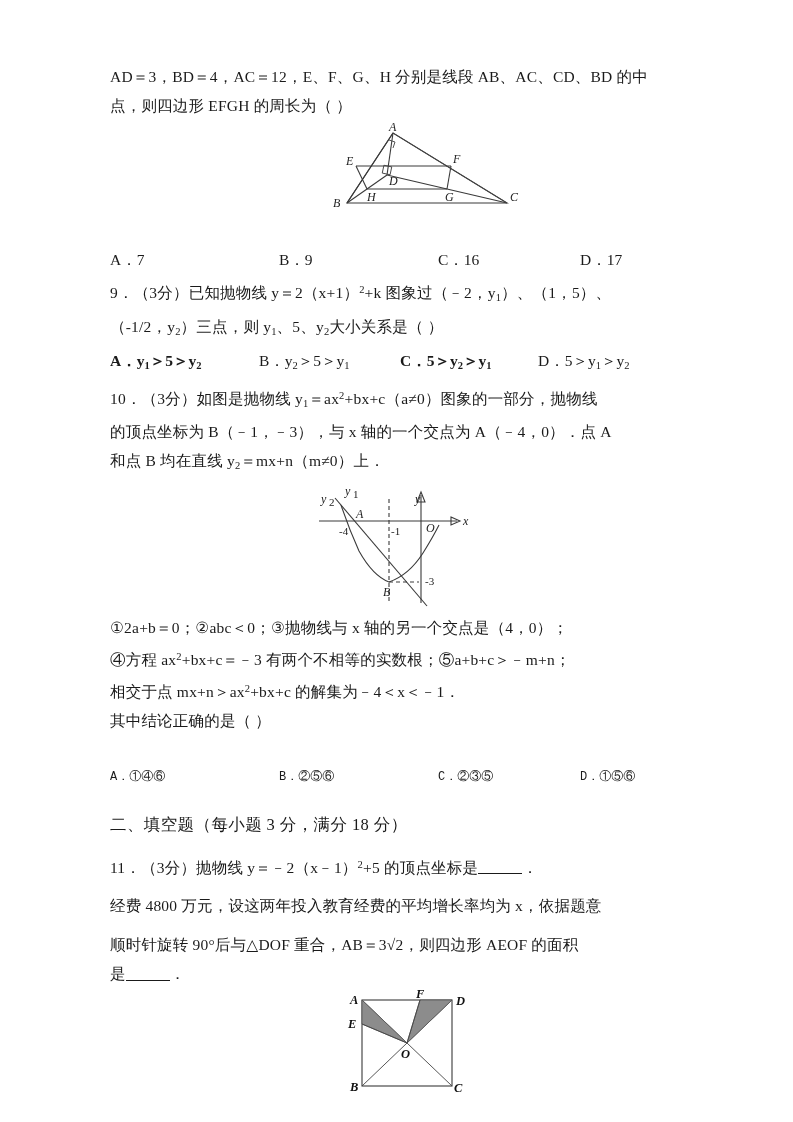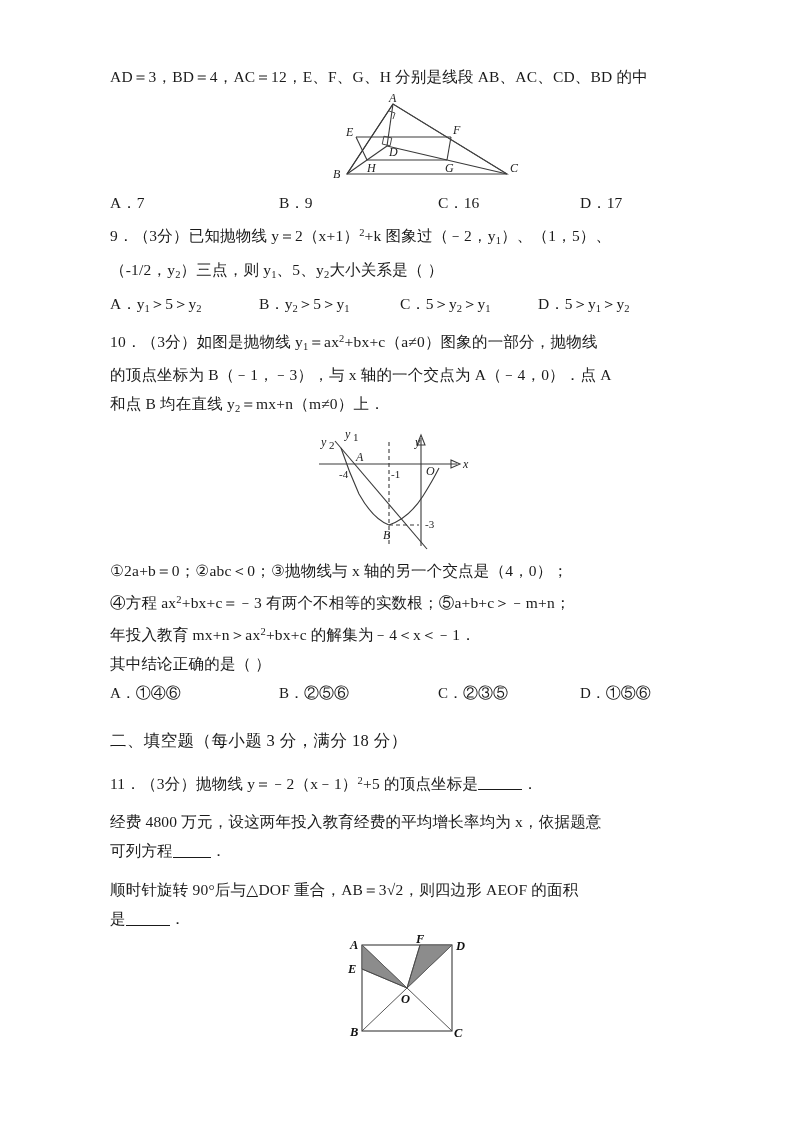--- a/index.html
+++ b/index.html
@@ -47,25 +47,25 @@
     white-space: nowrap;
   }
   .opts .opt {
     display: inline-block;
   }
   .opt-a { width: 148px; }
   .opt-b { width: 152px; }
   .opt-c { width: 142px; }
   .opt-d { width: auto; }
 
-  .opts-narrow .opt-a { width: 141px; }
+  .opts-narrow .opt-a { width: 141px; font-weight: bold; }
   .opts-narrow .opt-b { width: 141px; margin-left: 8px; }
-  .opts-narrow .opt-c { width: 138px; }
-
-  .opts-wide .opt-a { width: 158px; }
+  .opts-narrow .opt-c { width: 138px; font-weight: bold; }
+
+  .opts-wide .opt-a { width: 158px; margin-top: 28px; }
   .opts-wide .opt-b { width: 159px; margin-left: 11px; }
   .opts-wide .opt-c { width: 142px; }
 
   .sec-head {
     font-size: 16.5px;
     font-weight: normal;
     line-height: 30px;
     margin: 0;
     letter-spacing: 0.4px;
   }
@@ -87,21 +87,22 @@
     width: 44px;
     height: 14px;
     vertical-align: -2px;
   }
   .blank-u.short { width: 38px; }
 
   sub { font-size: 0.68em; vertical-align: -0.28em; }
   sup { font-size: 0.68em; vertical-align: 0.45em; }
 
   .circ {
-    font-size: 15px;
+    font-size: 12px;
+    font-family: Liberation Mono, monospace;
   }
   svg { display: block; }
   .ink { stroke: #3a3a3a; fill: none; stroke-width: 1.1; }
   .ink-thin { stroke: #444; fill: none; stroke-width: 0.9; }
   .lbl {
     font-family: "Liberation Serif", "DejaVu Serif", serif;
     font-style: italic;
     font-size: 12px;
     fill: #222;
   }
@@ -118,20 +119,21 @@
     fill: #222;
   }
 </style>
 </head>
 <body>
 
 <div class="page">
   <div class="content">
 
     <div class="para">AD＝3，BD＝4，AC＝12，E、F、G、H 分别是线段 AB、AC、CD、BD 的中</div>
+    <div class="para">点，则四边形 EFGH 的周长为（  ）</div>
 
     <div class="figwrap fig-q8">
       <svg width="200" height="92" viewBox="0 0 200 92">
 
         <path class="ink" d="M66 10 L20 80 L180 80 Z"></path>
 
         <path class="ink" d="M66 10 L60 52"></path>
 
         <path class="ink" d="M20 80 L66 10"></path>
 
@@ -206,39 +208,38 @@
         <text class="lbl" x="86" y="115">B</text>
         <text class="lbl" x="129" y="51">O</text>
         <text class="num" x="42" y="54">-4</text>
         <text class="num" x="94" y="54">-1</text>
         <text class="num" x="128" y="104">-3</text>
       </svg>
     </div>
 
     <div class="para">①2a+b＝0；②abc＜0；③抛物线与 x 轴的另一个交点是（4，0）；</div>
     <div class="para"><span>④方程 ax</span><sup>2</sup><span>+bx+c＝﹣3 有两个不相等的实数根；⑤a+b+c＞﹣m+n；</span></div>
-    <div class="para"><span>年投入教育 mx+n＞ax</span><sup>2</sup><span>+bx+c 的解集为﹣4＜x＜﹣1．</span></div>
+    <div class="para"><span>相交于点 mx+n＞ax</span><sup>2</sup><span>+bx+c 的解集为﹣4＜x＜﹣1．</span></div>
     <div class="para">其中结论正确的是（  ）</div>
 
     <div class="opts opts-wide">
       <span class="opt opt-a circ">A．①④⑥</span><span class="opt opt-b circ">B．②⑤⑥</span><span class="opt opt-c circ">C．②③⑤</span><span class="opt opt-d circ">D．①⑤⑥</span>
     </div>
 
     <div class="spacer-md"></div>
 
     <div class="sec-head">二、填空题（每小题 3 分，满分 18 分）</div>
 
     <div class="spacer-sm"></div>
 
     <div class="para"><span>11．</span><span>（3分）</span><span>抛物线 y＝﹣2（x﹣1）</span><sup>2</sup><span>+5 的顶点坐标是</span><span class="blank-u"></span><span>．</span></div>
 
     <div class="spacer-sm"></div>
 
     <div class="para">经费 4800 万元，设这两年投入教育经费的平均增长率均为 x，依据题意</div>
-    <div class="para"><span>可列方程</span><span class="blank-u short"></span><span>．</span></div>
 
     <div class="spacer-sm"></div>
 
     <div class="para"><span>顺时针旋转 90°后与△DOF 重合，AB＝3</span><span>√2</span><span>，则四边形 AEOF 的面积</span></div>
     <div class="para"><span>是</span><span class="blank-u"></span><span>．</span></div>
 
     <div class="figwrap fig-q13">
       <svg width="130" height="104" viewBox="0 0 130 104">
 
         <rect class="ink" x="18" y="10" width="90" height="86" stroke-width="1.4"></rect>

